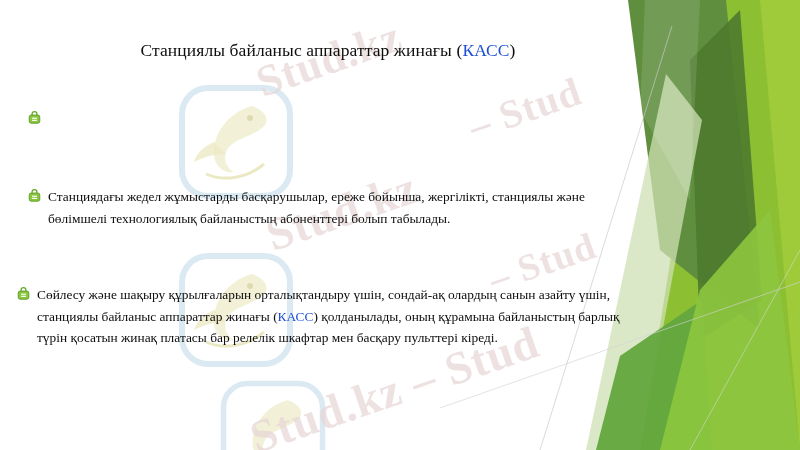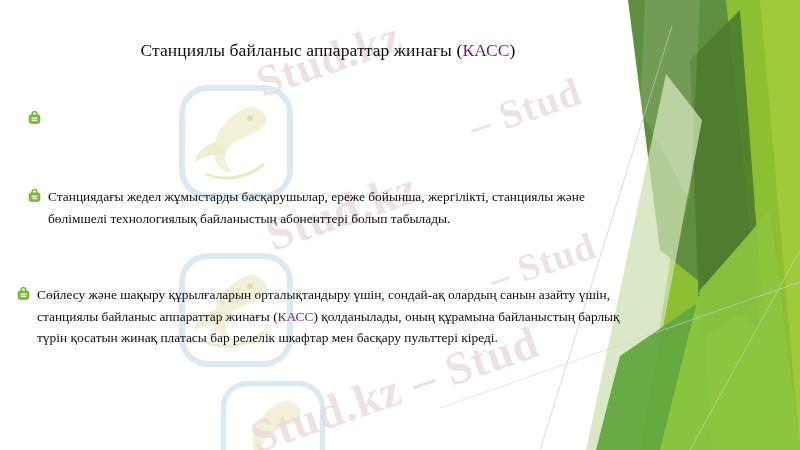--- a/index.html
+++ b/index.html
@@ -61,21 +61,21 @@
     position: absolute;
     left: 28px;
     top: 40px;
     width: 600px;
     text-align: center;
     font-size: 17.5px;
     font-weight: bold;
     color: #0d0d0d;
     letter-spacing: 0.1px;
   }
-  .red { color: #701a75; }
+  .red { color: #1d4ed8; }
   .b { font-weight: normal; }
 
   .bullet-row {
     position: absolute;
     display: flex;
     align-items: flex-start;
   }
   .bullet-icon {
     flex: 0 0 auto;
     width: 13px;

